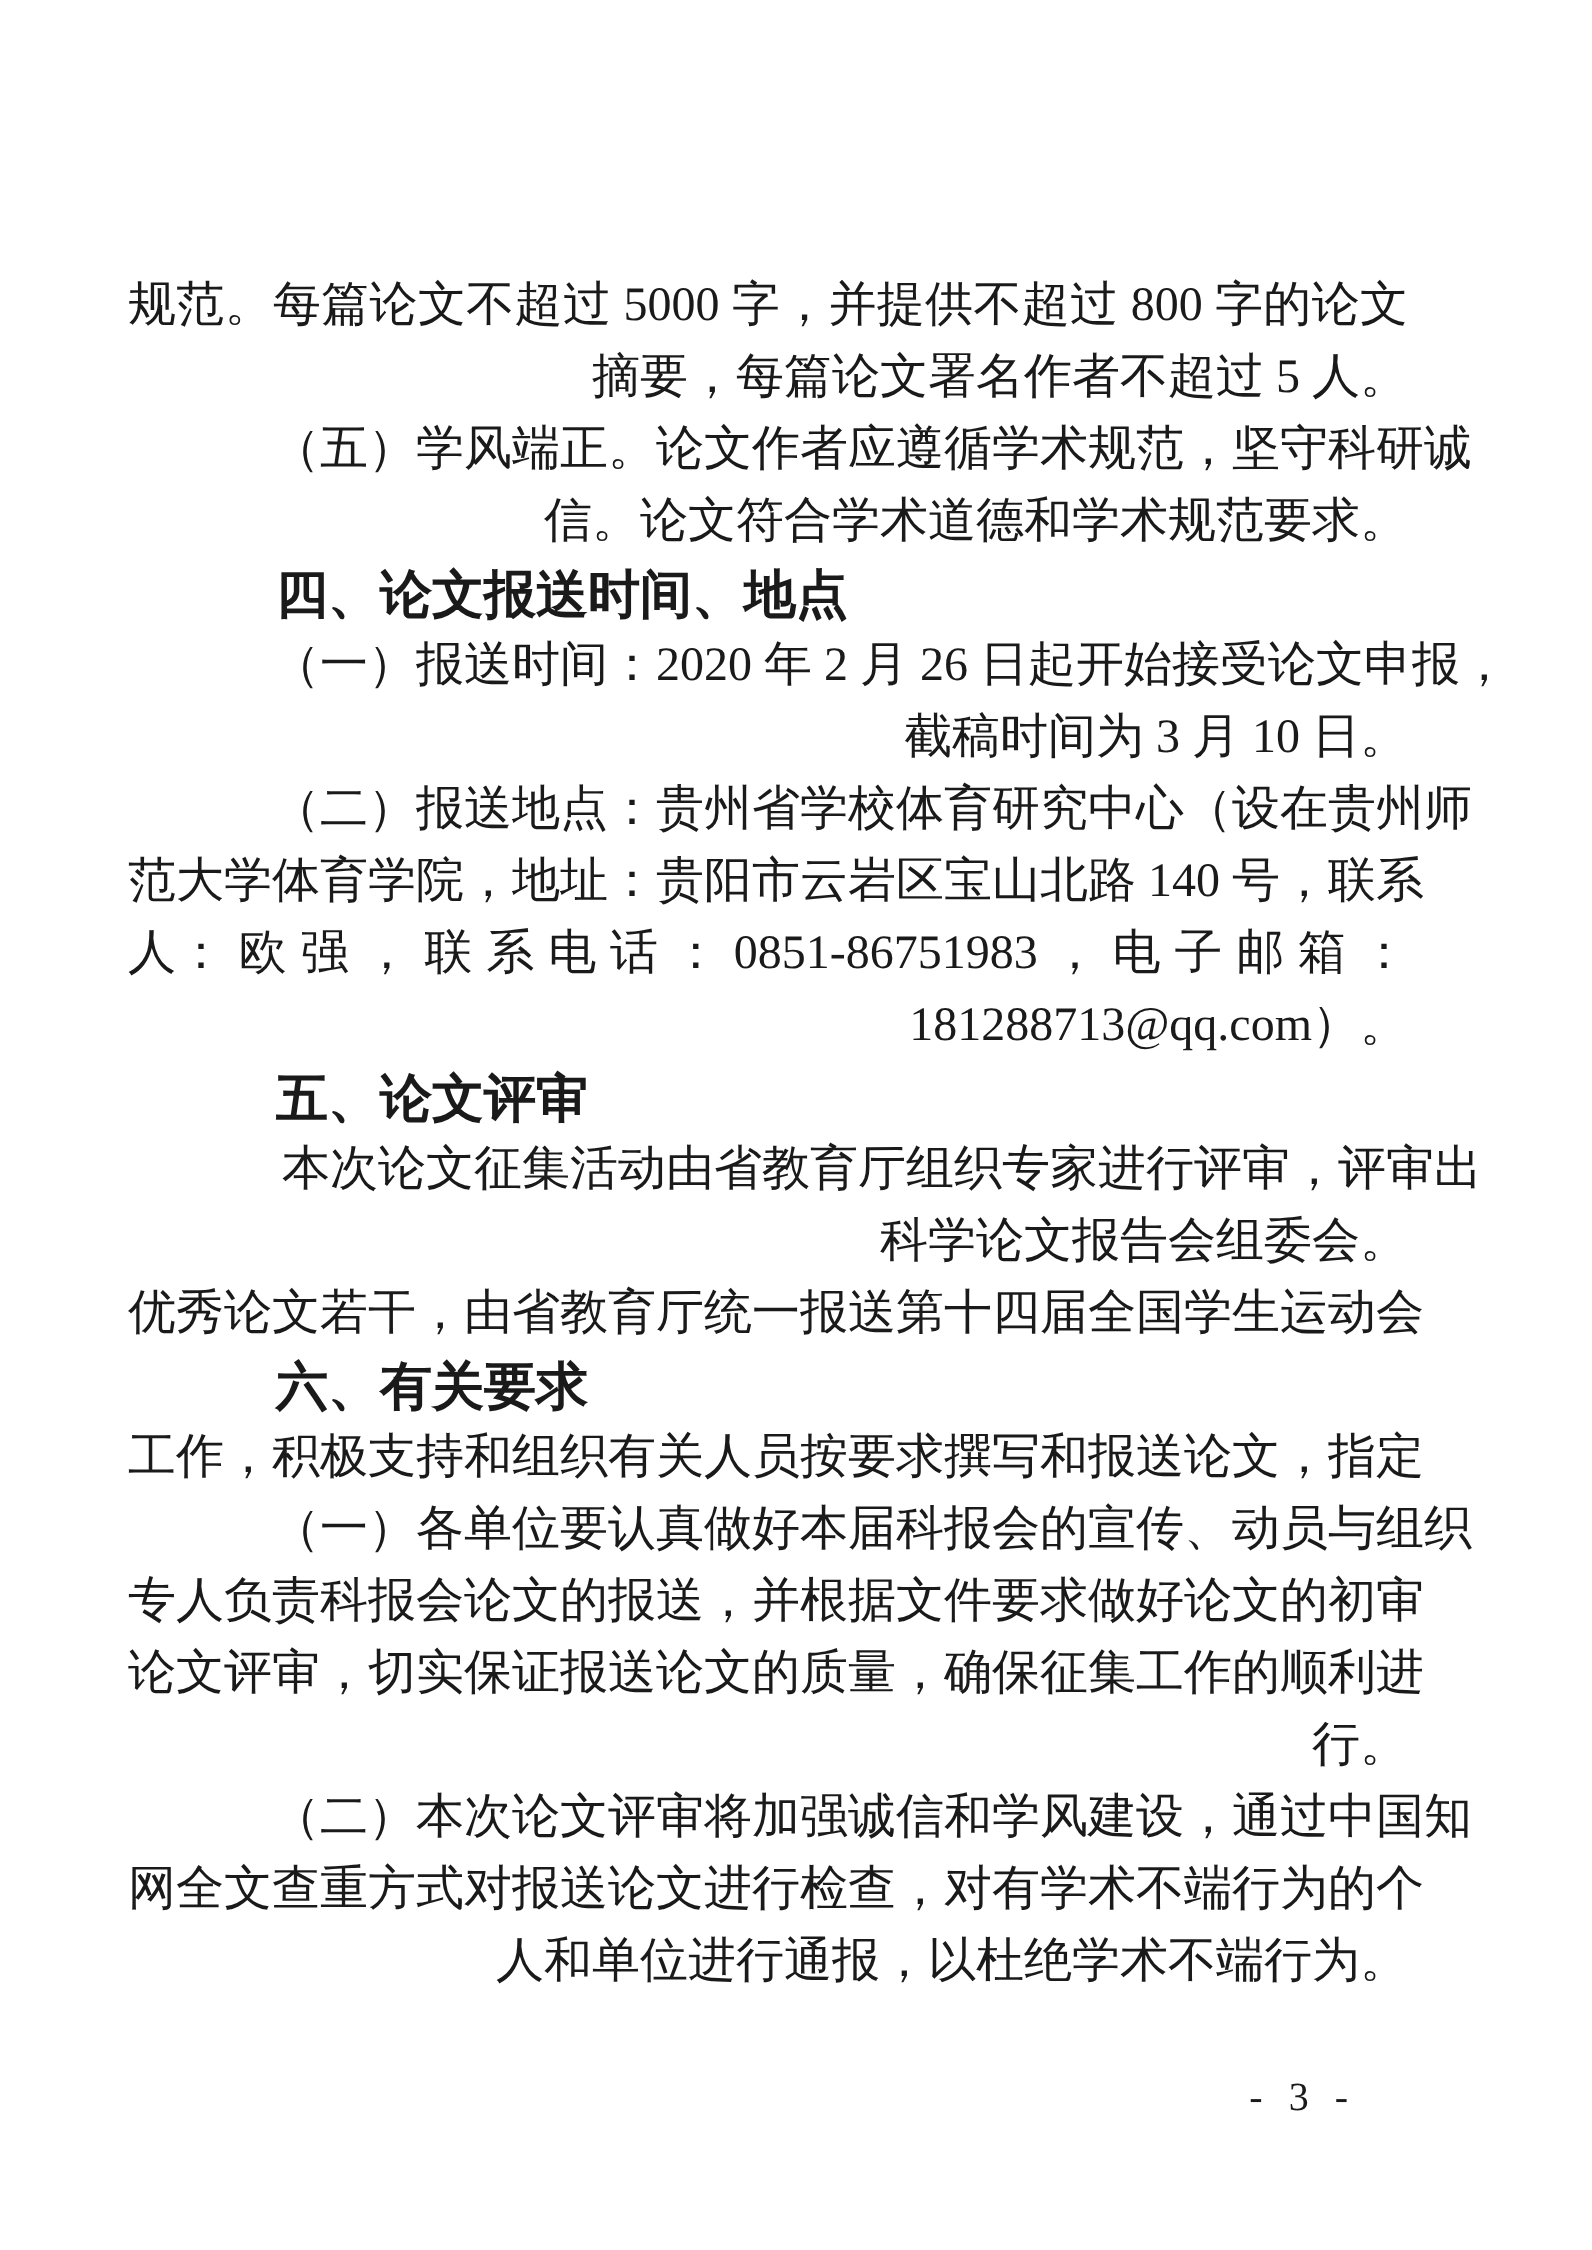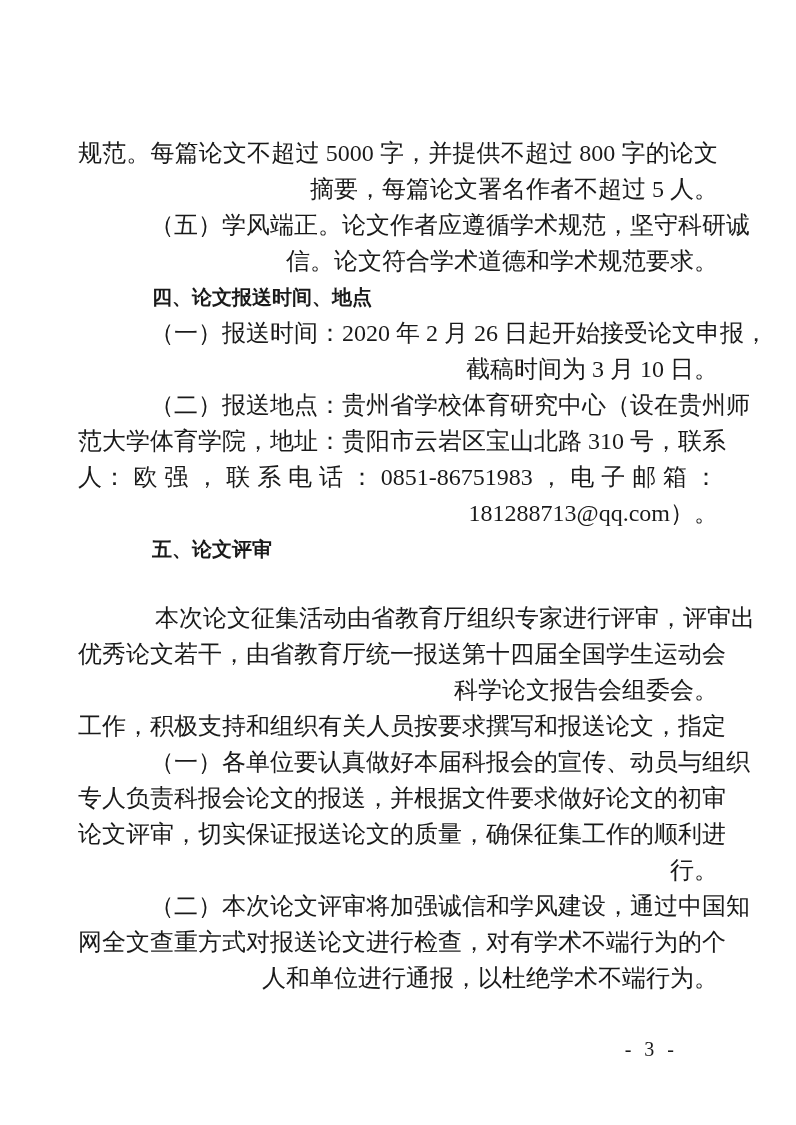--- a/index.html
+++ b/index.html
@@ -7,47 +7,47 @@
     position: relative;
     width: 796px;
     height: 1125px;
     background: #ffffff;
     overflow: hidden;
     font-family: "Liberation Serif", serif;
     color: #1a1a1a;
   }
   .doc {
     position: absolute;
-    left: 78px;
+    left: 64px;
     top: 135px;
     width: 640px;
     font-size: 24px;
     line-height: 36px;
   }
   .ln {
     height: 36px;
     line-height: 36px;
     white-space: nowrap;
     text-align: right;
   }
   
   .fill {
     text-align: justify;
     text-align-last: justify;
     text-justify: distribute;
   }
   
   .ind { padding-left: 72px; }
   
-  .ind2 { padding-left: 77px; margin-top: 33px; }
+  .ind2 { padding-left: 77px; }
   
   .heading {
     font-family: "Liberation Sans", sans-serif;
     font-weight: 700;
-    font-size: 20px;
+    font-size: 26px;
     padding-left: 74px;
     text-align: left;
     text-align-last: left;
   }
   .pagenum {
     position: absolute;
     top: 1037px;
     right: 118px;
     font-size: 20px;
     line-height: 24px;
@@ -61,27 +61,28 @@
 <div class="page">
   <div class="doc">
     <div class="ln fill">规范。每篇论文不超过 5000 字，并提供不超过 800 字的论文</div>
     <div class="ln">摘要，每篇论文署名作者不超过 5 人。</div>
     <div class="ln fill ind">（五）学风端正。论文作者应遵循学术规范，坚守科研诚</div>
     <div class="ln">信。论文符合学术道德和学术规范要求。</div>
     <div class="ln heading">四、论文报送时间、地点</div>
     <div class="ln fill ind">（一）报送时间：2020 年 2 月 26 日起开始接受论文申报，</div>
     <div class="ln">截稿时间为 3 月 10 日。</div>
     <div class="ln fill ind">（二）报送地点：贵州省学校体育研究中心（设在贵州师</div>
-    <div class="ln fill">范大学体育学院，地址：贵阳市云岩区宝山北路 310 号，联系</div>
+    <div class="ln fill">范大学体育学院，地址：贵阳市云岩区宝山北路 140 号，联系</div>
     <div class="ln fill">人： 欧 强 ， 联 系 电 话 ： 0851-86751983 ， 电 子 邮 箱 ：</div>
     <div class="ln">181288713@qq.com）。</div>
     <div class="ln heading">五、论文评审</div>
     <div class="ln fill ind2">本次论文征集活动由省教育厅组织专家进行评审，评审出</div>
+    <div class="ln">科学论文报告会组委会。</div>
     <div class="ln fill">优秀论文若干，由省教育厅统一报送第十四届全国学生运动会</div>
-    <div class="ln">科学论文报告会组委会。</div>
+    <div class="ln heading">六、有关要求</div>
     <div class="ln fill">工作，积极支持和组织有关人员按要求撰写和报送论文，指定</div>
     <div class="ln fill ind">（一）各单位要认真做好本届科报会的宣传、动员与组织</div>
     <div class="ln fill">专人负责科报会论文的报送，并根据文件要求做好论文的初审</div>
     <div class="ln fill">论文评审，切实保证报送论文的质量，确保征集工作的顺利进</div>
     <div class="ln">行。</div>
     <div class="ln fill ind">（二）本次论文评审将加强诚信和学风建设，通过中国知</div>
     <div class="ln fill">网全文查重方式对报送论文进行检查，对有学术不端行为的个</div>
     <div class="ln">人和单位进行通报，以杜绝学术不端行为。</div>
   </div>
   <div class="pagenum">- 3 -</div>

